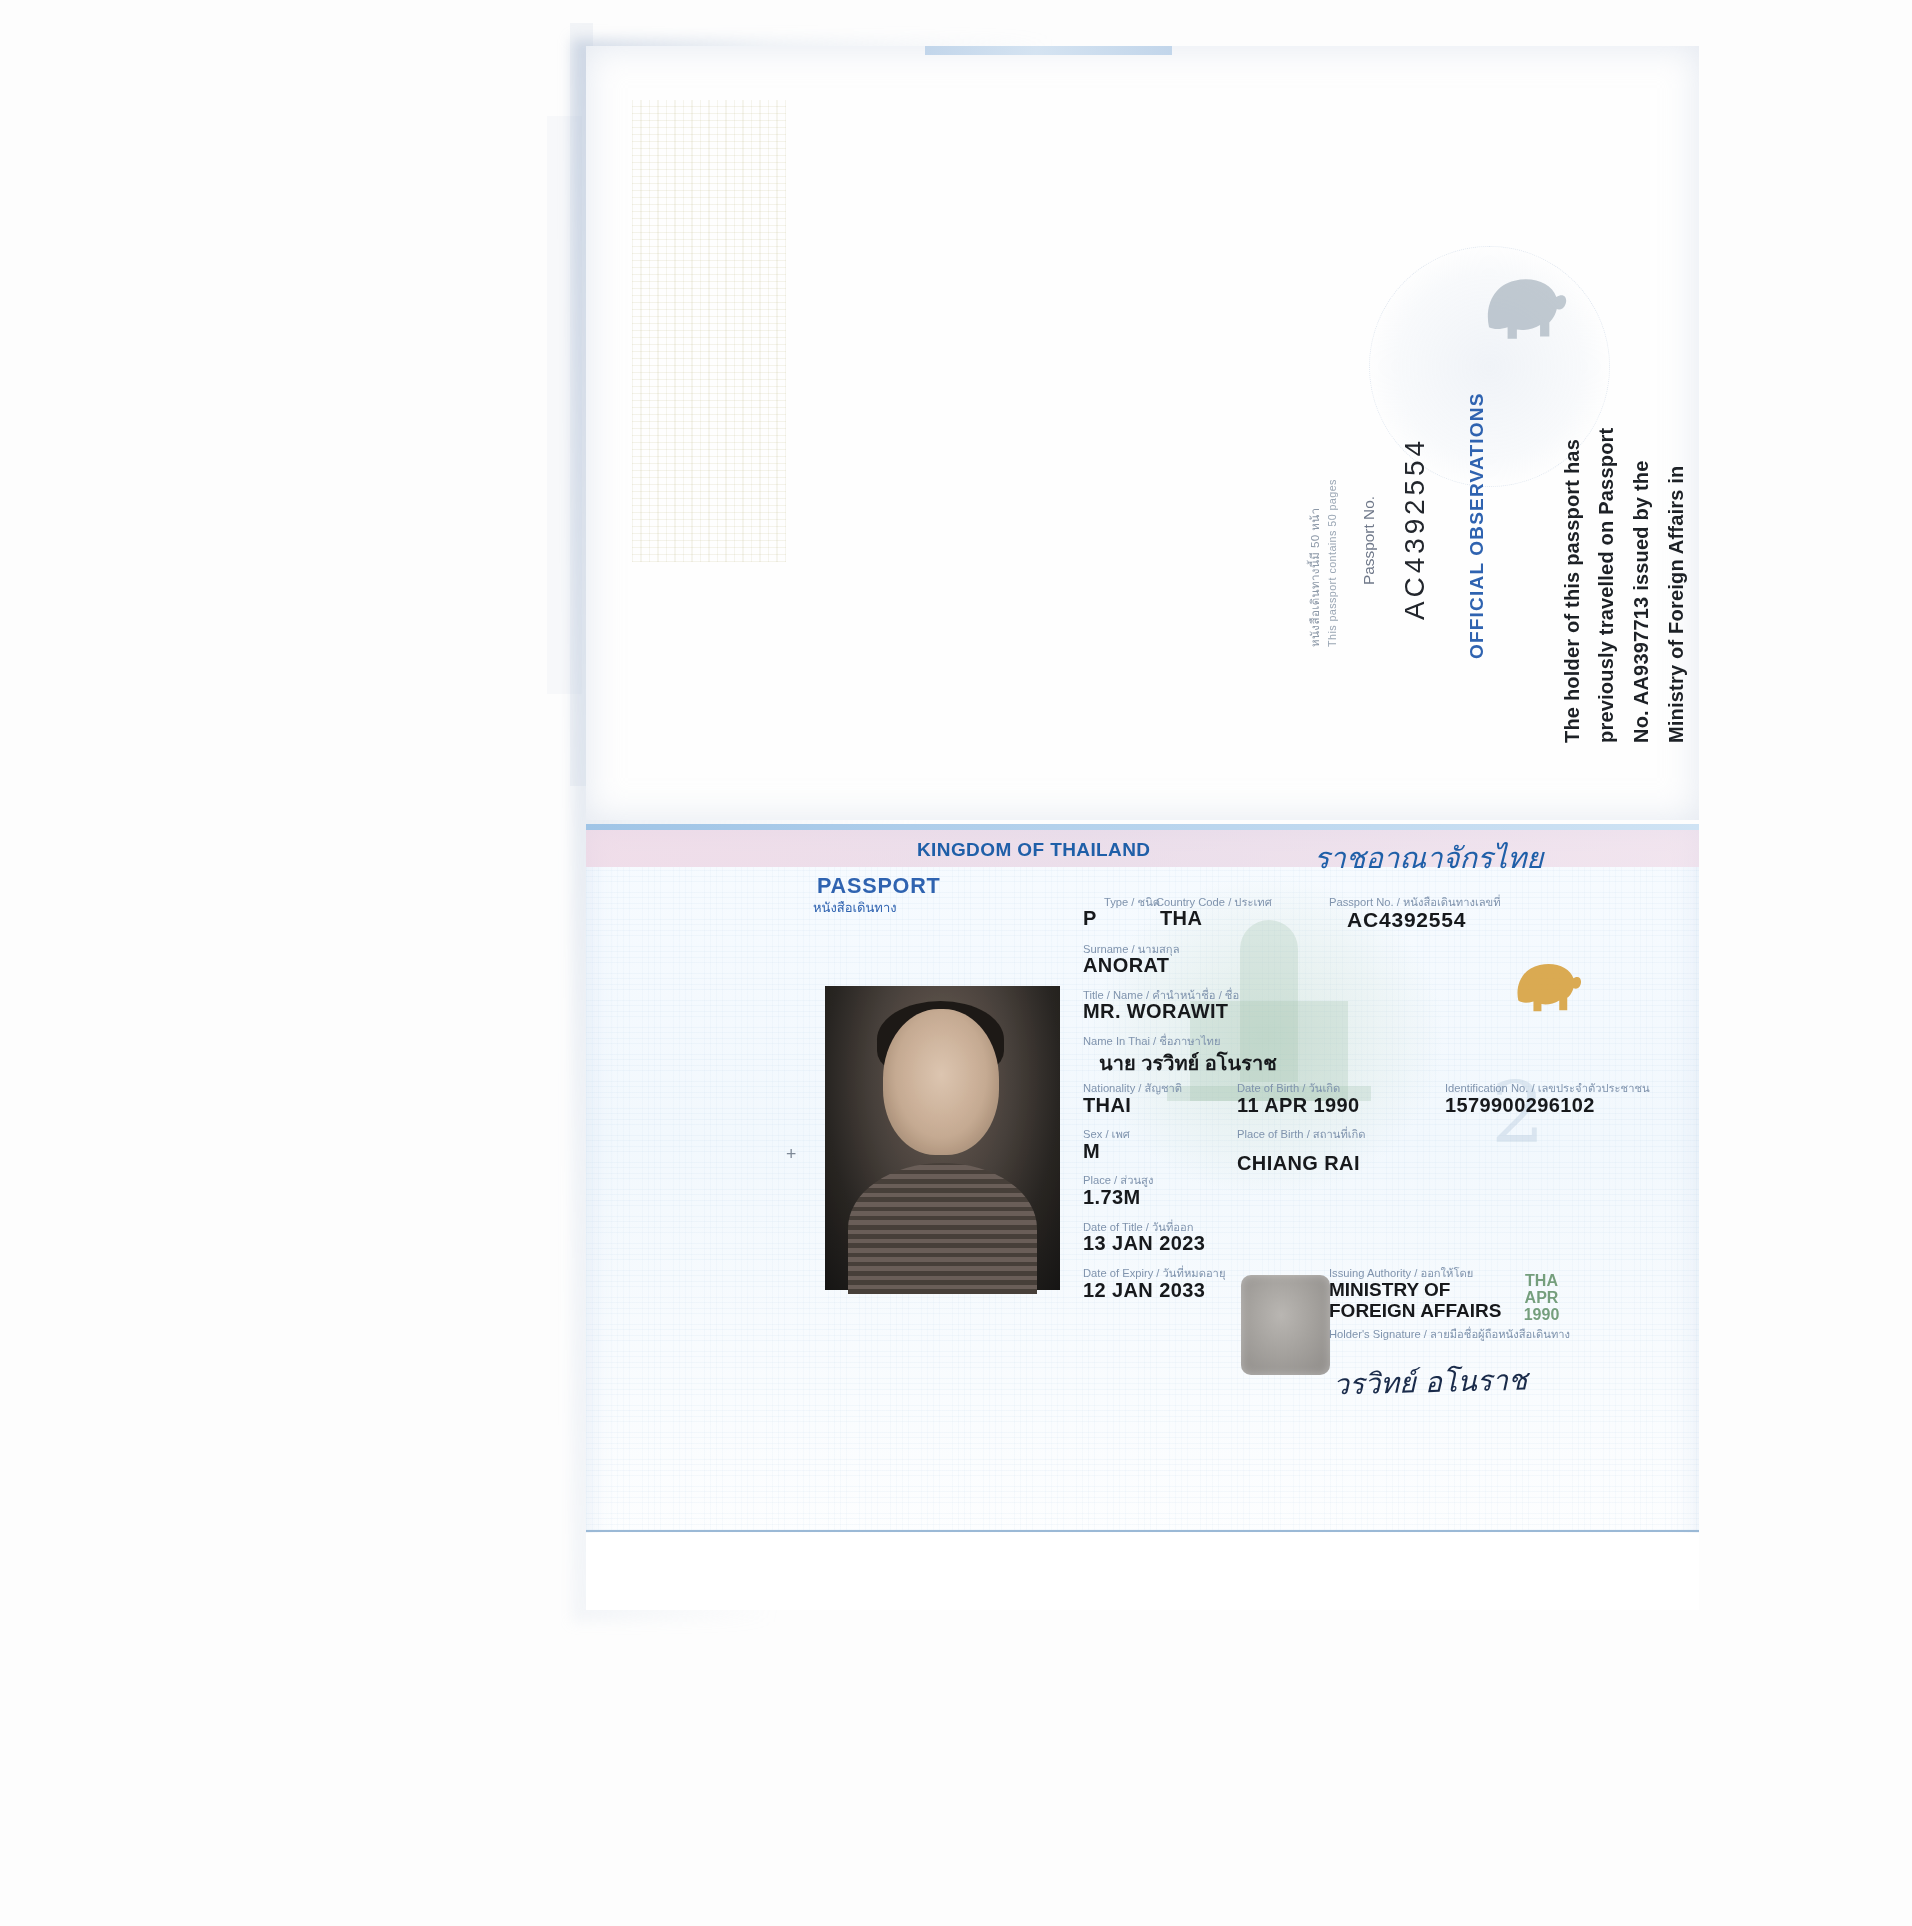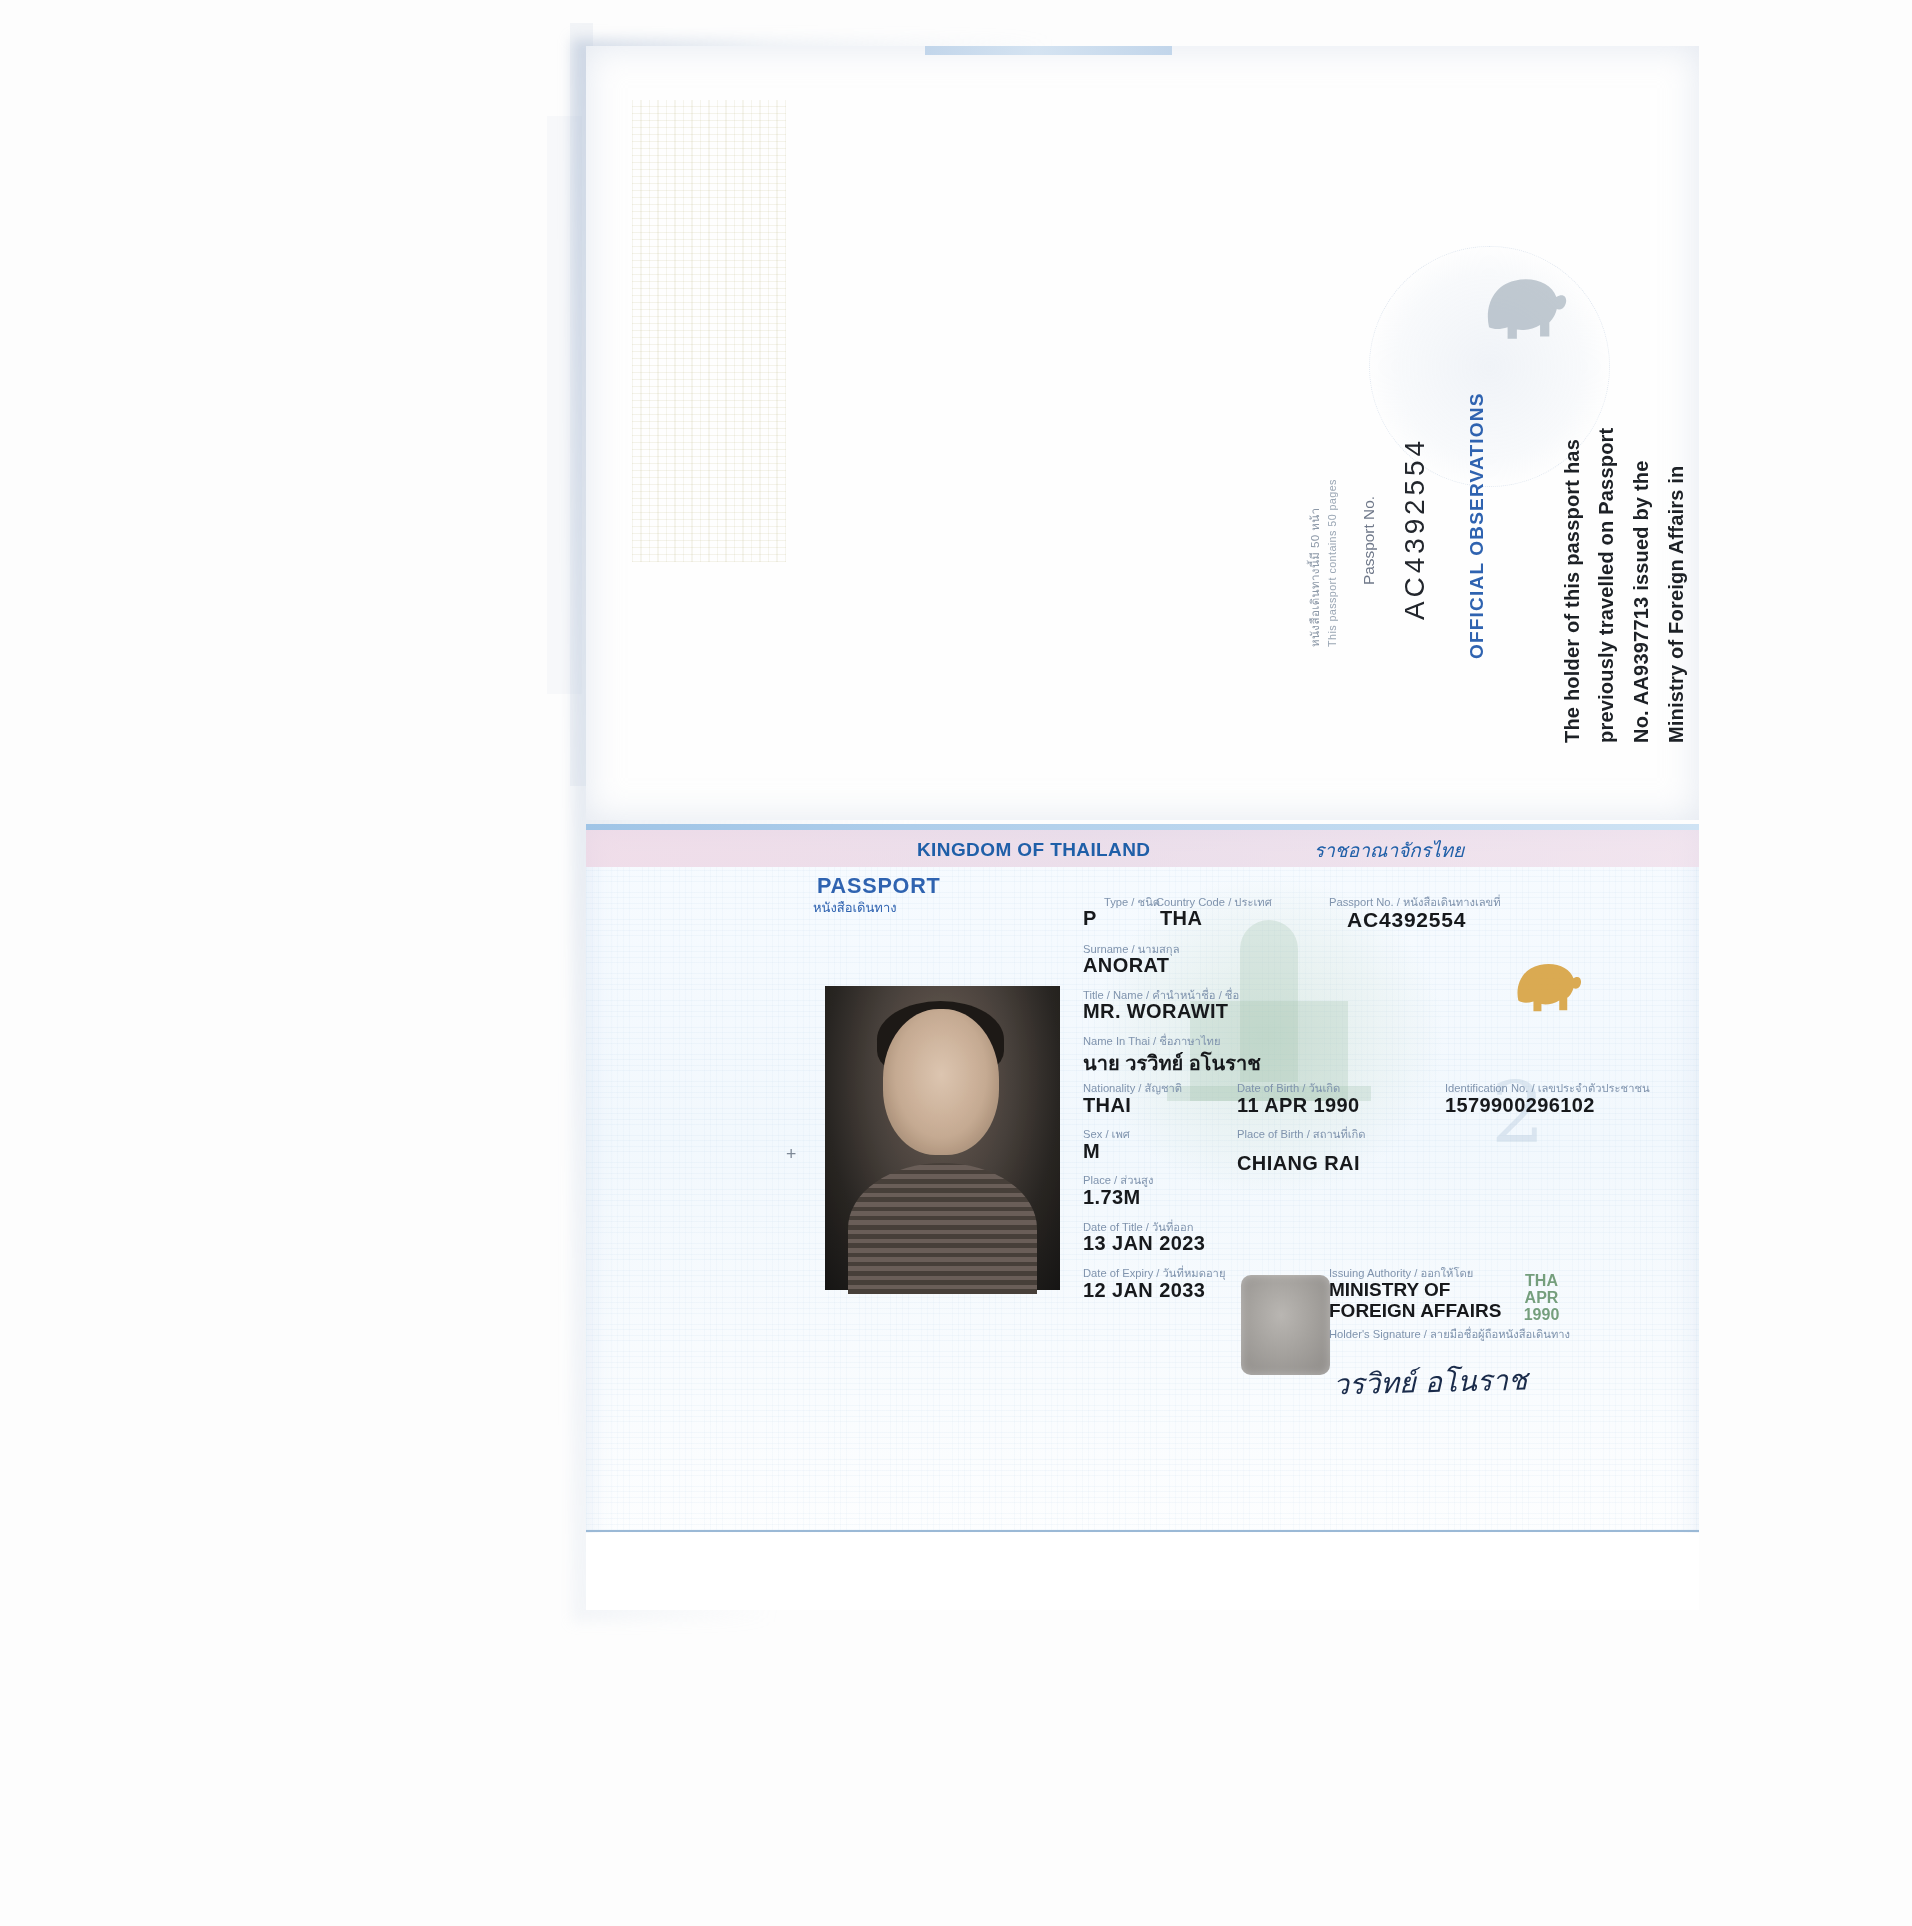--- a/index.html
+++ b/index.html
@@ -185,21 +185,21 @@
     position: absolute;
     left: 331px; top: 14.6px;
     font-size: 19px;
     font-weight: bold;
     color: #1f5fa8;
     letter-spacing: 0.4px;
   }
   #title-thai {
     position: absolute;
     left: 728px; top: 10.8px;
-    font-size: 19px;
+    font-size: 29px;
     color: #1f5fa8;
     font-style: italic;
   }
   #label-passport-en {
     position: absolute;
     left: 231px; top: 49px;
     font-size: 21.6px;
     font-weight: bold;
     color: #2f63b0;
     letter-spacing: 0.8px;
@@ -256,21 +256,21 @@
     white-space: nowrap;
   }
   .fld-value {
     position: absolute;
     font-size: 20px;
     color: #17191c;
     font-weight: bold;
     white-space: nowrap;
     letter-spacing: 0.4px;
   }
-  .fld-value.thai { font-weight: bold; letter-spacing: 0; }
+  .fld-value.thai { font-weight: bold; letter-spacing: 0; margin-left: 16px; }
 
   #val-passport-no {
     position: absolute;
     font-size: 21px;
     color: #17191c;
     font-weight: bold;
     letter-spacing: 0.8px;
   }
 
   #authority-box {

